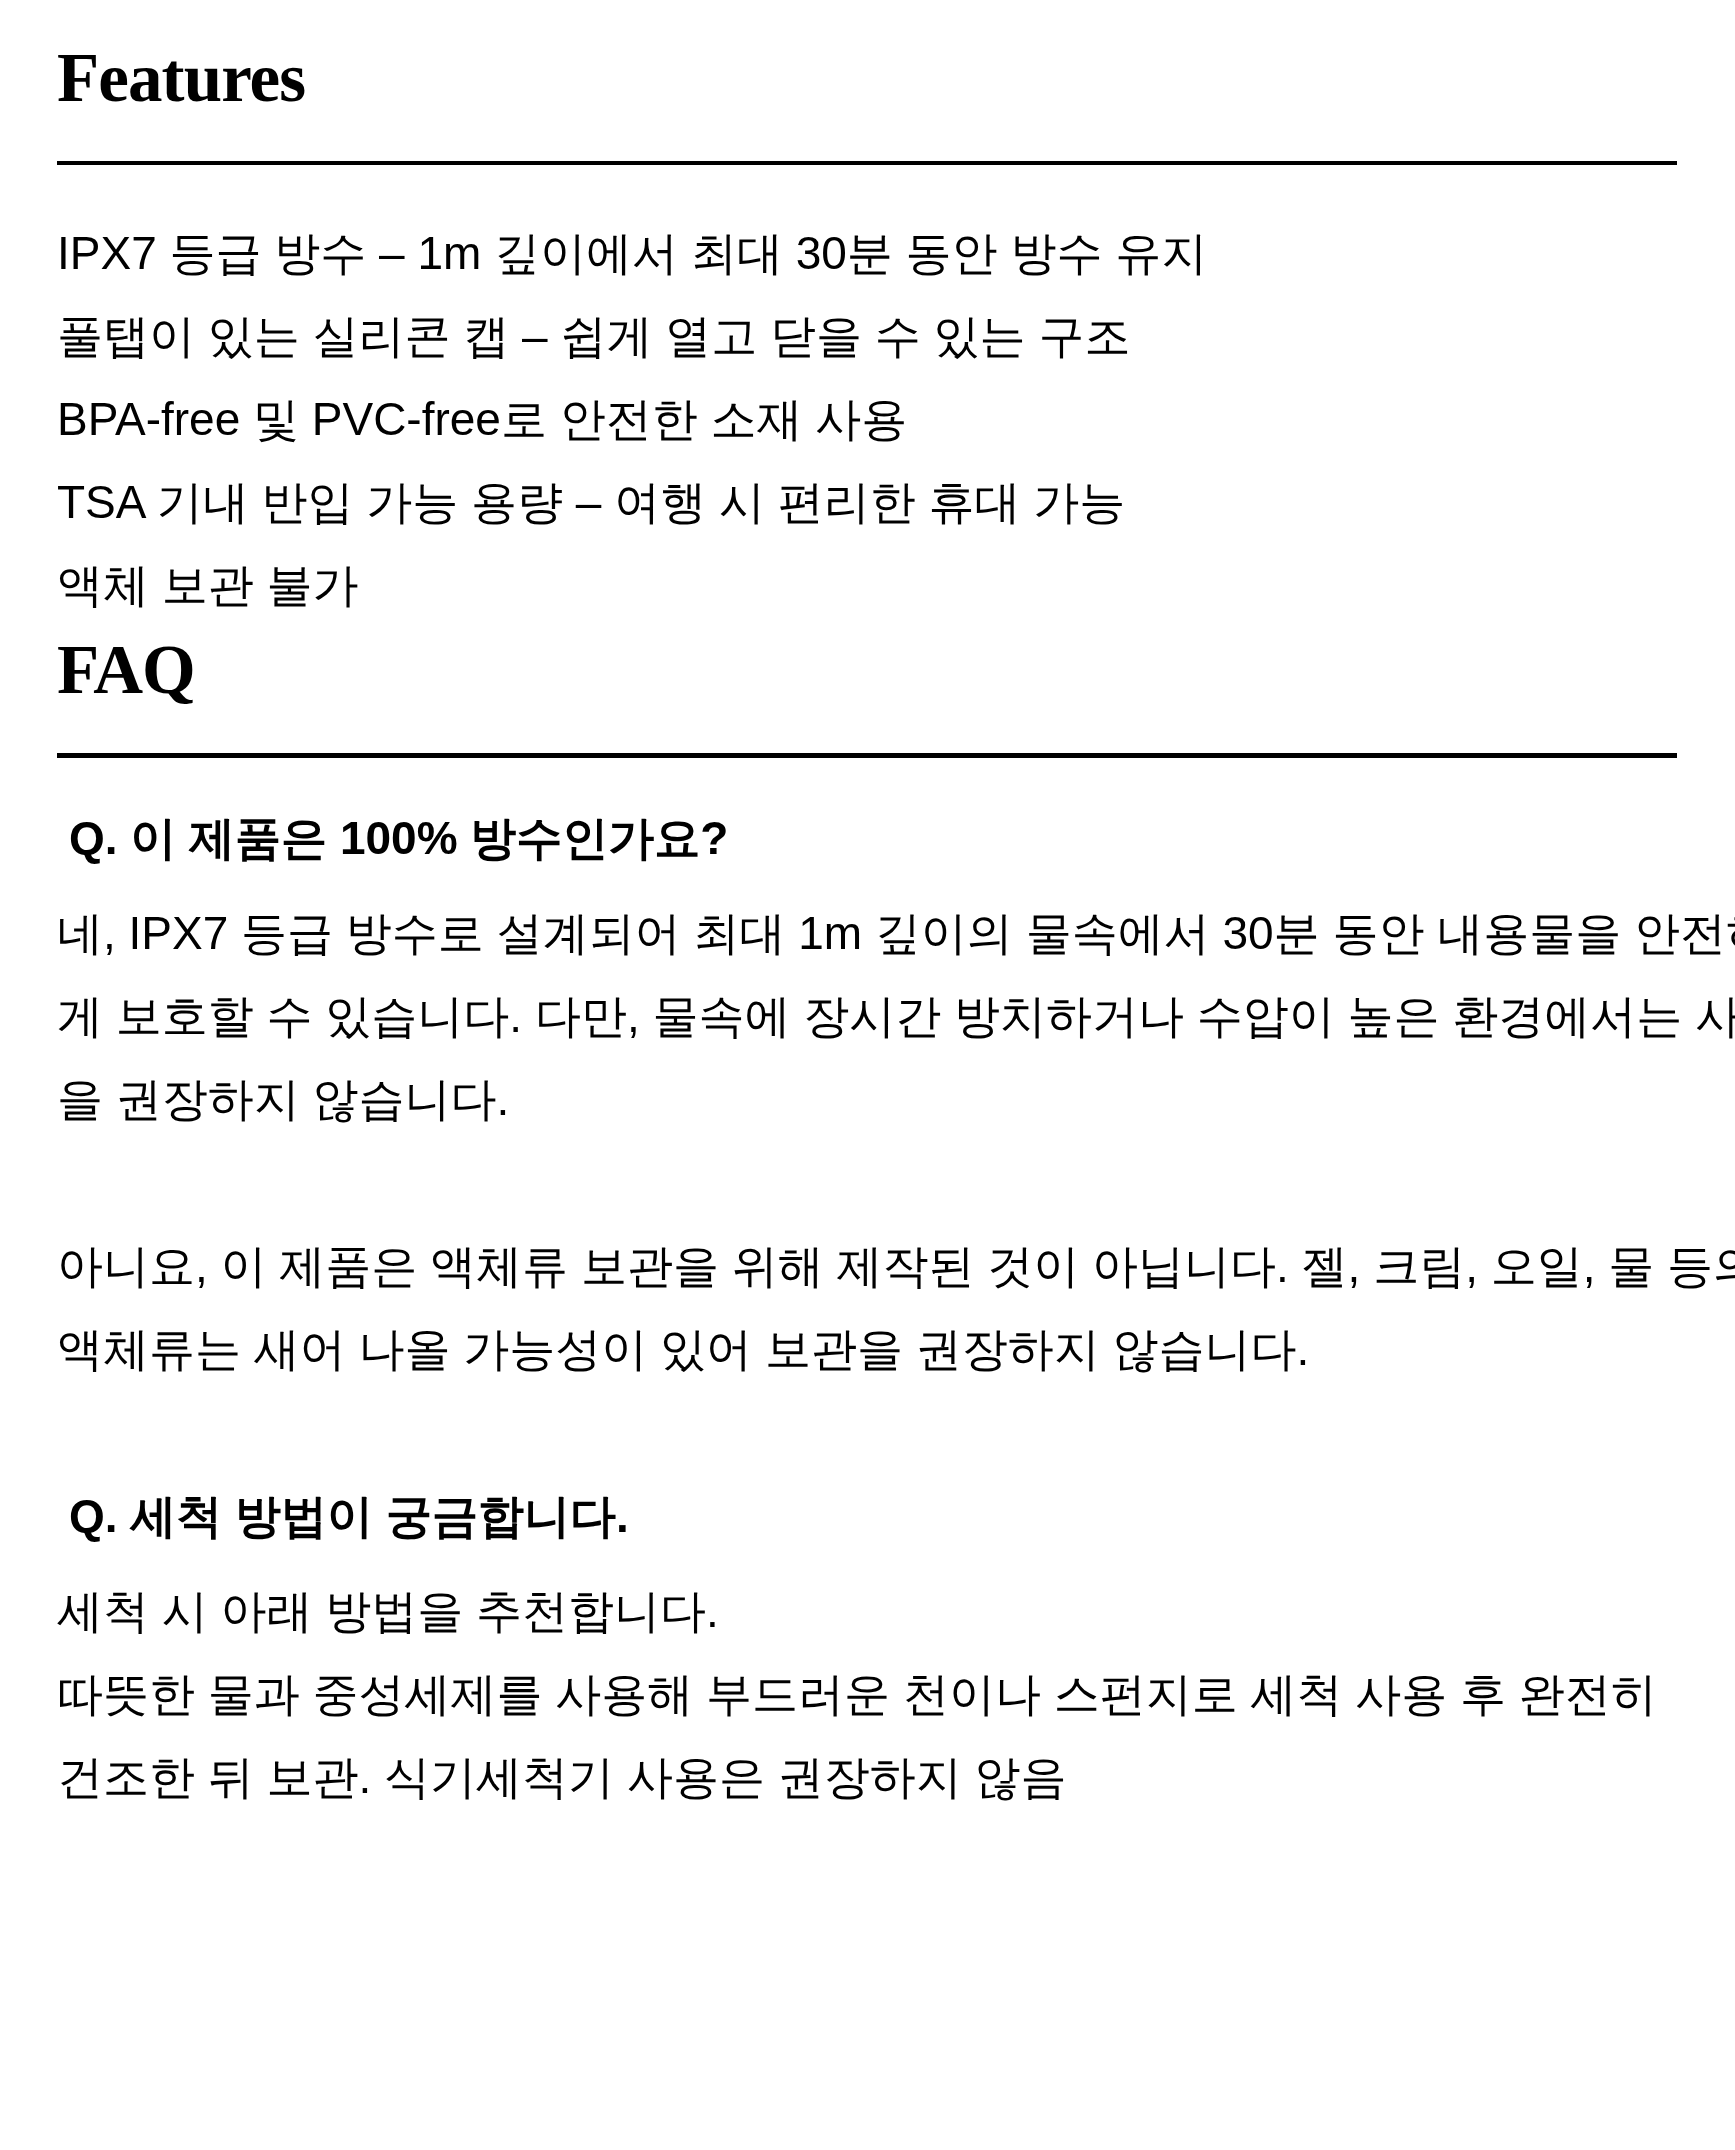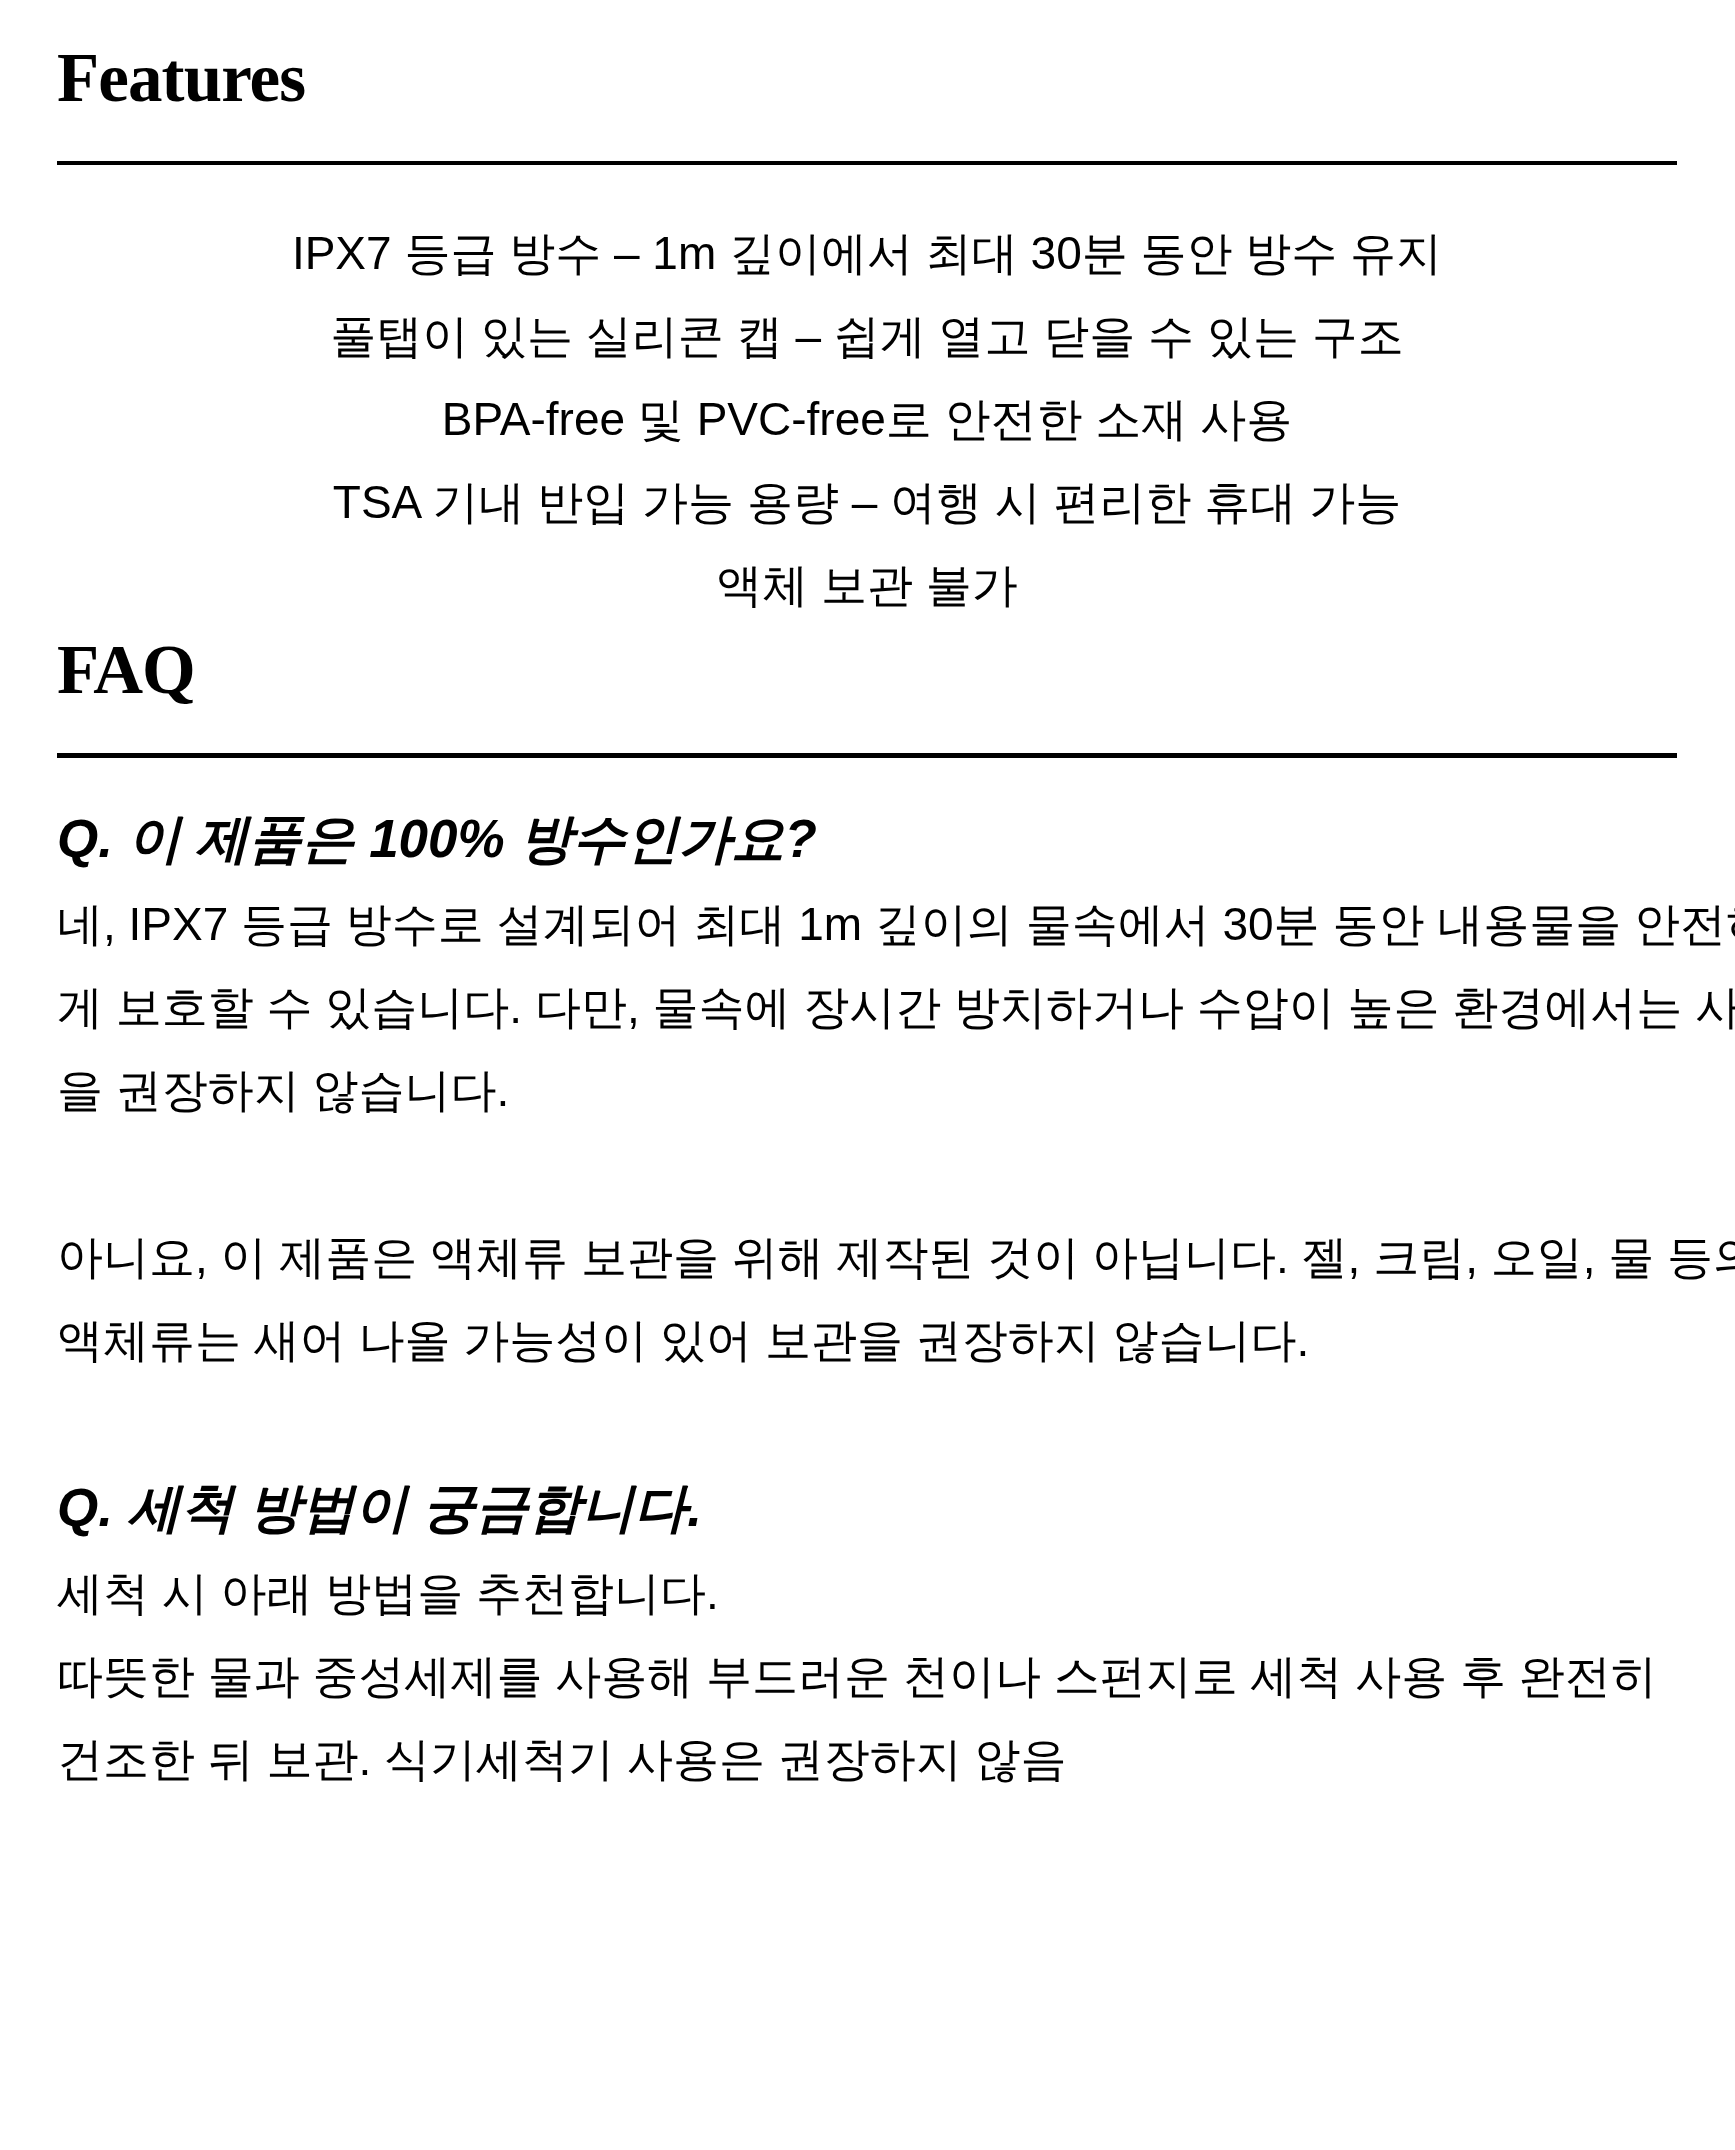--- a/index.html
+++ b/index.html
@@ -29,43 +29,41 @@
     font-family: Liberation Serif, serif;
   }
   .rule {
     border: 0;
     height: 4.3px;
     background: #000000;
     margin: 40px 0 0 0;
   }
   .features-list {
     margin-top: 47px;
-    text-align: center;
   }
   .feature-line {
     font-size: 46px;
     line-height: 83px;
     white-space: nowrap;
   }
   .faq-heading {
     margin-top: 89px;
   }
   .qa-block {
     margin-top: 84px;
   }
   .faq-list > .qa-block:first-child {
     margin-top: 39px;
   }
   .q {
-    font-size: 53px;
+    font-size: 46px;
     line-height: 83px;
     font-weight: 700;
-    margin: 0;
+    margin: 12px;
     white-space: pre;
-    font-style: italic;
   }
   .a {
     font-size: 46px;
     line-height: 83px;
     font-weight: 400;
     margin: 3.4px 0 0 0;
     white-space: pre;
   }
 </style>
 </head>

